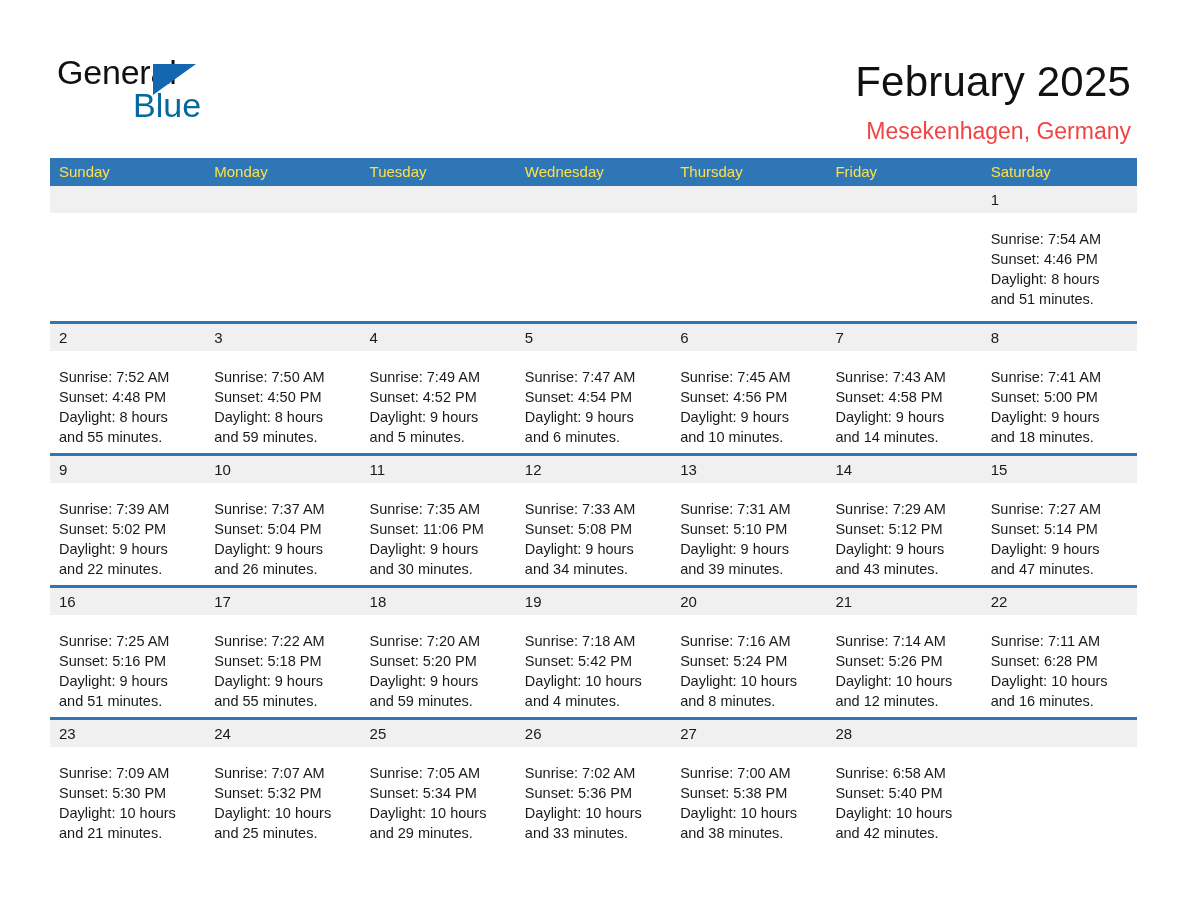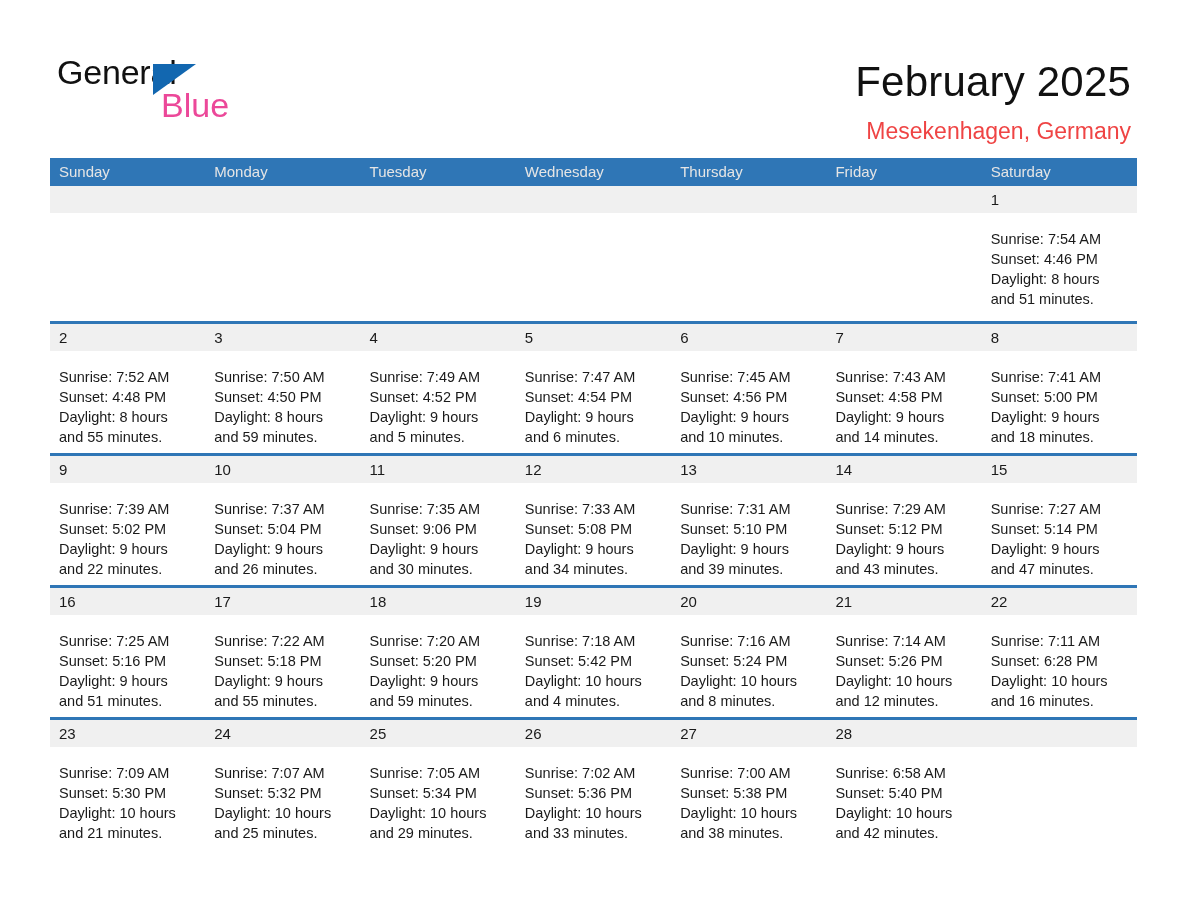--- a/index.html
+++ b/index.html
@@ -54,24 +54,23 @@
     width: 0;
     height: 0;
     border-left: 43px solid #1267b0;
     border-bottom: 31px solid transparent;
   }
   .logo-blue {
     position: absolute;
     left: 76px;
     top: 33px;
     font-size: 34px;
-    color: #ec4899;
+    color: #0369a1;
     font-family: "Liberation Sans", sans-serif;
     line-height: 40px;
-    margin-left: 28px;
   }
 
   .title-block {
     position: absolute;
     right: 57px;
     top: 56px;
     text-align: right;
     width: 620px;
   }
   .cal-title {
@@ -99,21 +98,21 @@
   }
 
   .dow-row {
     display: flex;
     width: 100%;
     background: #2f76b6;
     height: 28px;
   }
   .dow-cell {
     flex: 1 1 0;
-    color: #e5e5e5;
+    color: #fde047;
     font-size: 15px;
     line-height: 28px;
     padding-left: 9px;
     box-sizing: border-box;
     white-space: nowrap;
     overflow: hidden;
   }
 
   .week-row {
     display: flex;
@@ -306,21 +305,21 @@
               <div>Sunrise: 7:37 AM</div>
               <div>Sunset: 5:04 PM</div>
               <div>Daylight: 9 hours</div>
               <div>and 26 minutes.</div>
             </div>
           </div>
           <div class="day-cell">
             <div class="day-num">11</div>
             <div class="day-info">
               <div>Sunrise: 7:35 AM</div>
-              <div>Sunset: 9:06 PM</div>
+              <div>Sunset: 11:06 PM</div>
               <div>Daylight: 9 hours</div>
               <div>and 30 minutes.</div>
             </div>
           </div>
           <div class="day-cell">
             <div class="day-num">12</div>
             <div class="day-info">
               <div>Sunrise: 7:33 AM</div>
               <div>Sunset: 5:08 PM</div>
               <div>Daylight: 9 hours</div>

